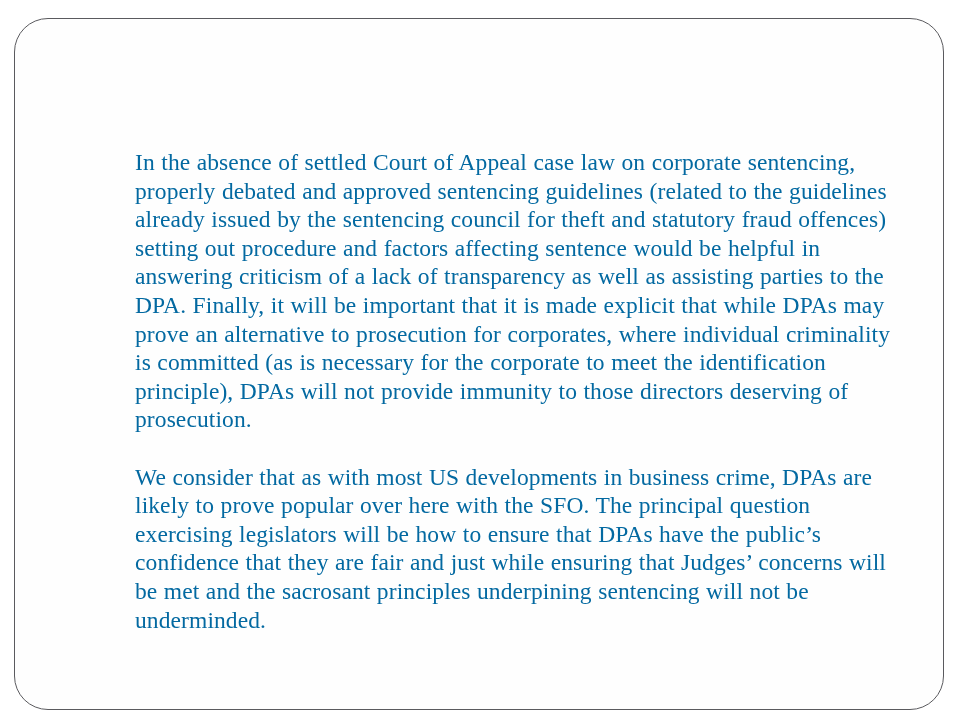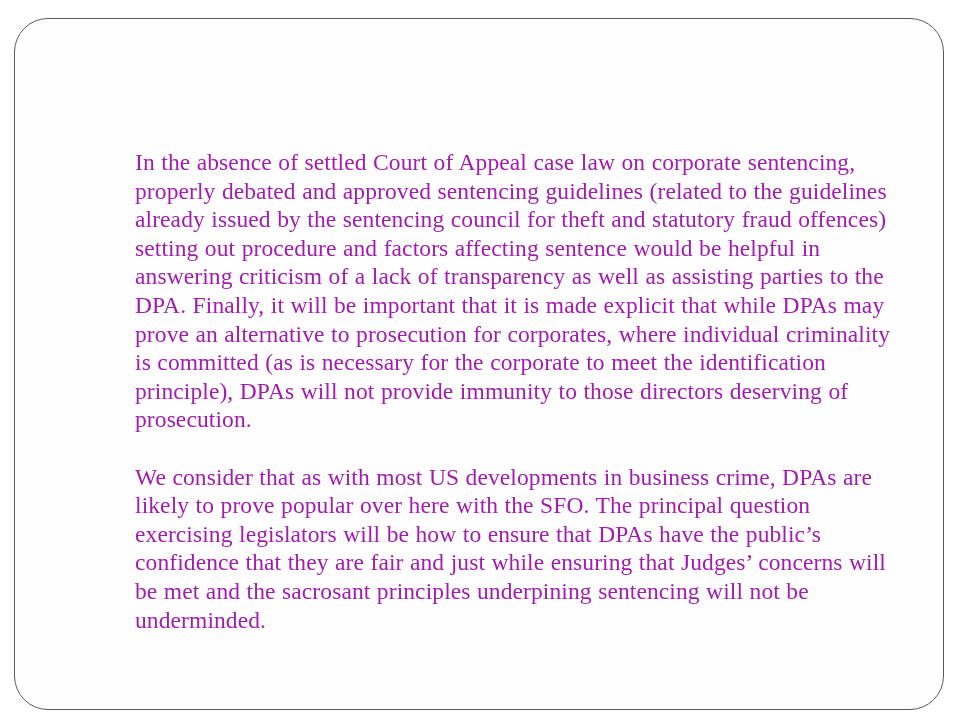--- a/index.html
+++ b/index.html
@@ -38,21 +38,21 @@
   
   #slide-body {
     position: absolute;
     left: 135px;
     top: 148px;
     width: 772px;
   }
 
   .body-paragraph {
     margin: 0;
-    color: #a21caf;
+    color: #0369a1;
     font-family: "Liberation Serif", "DejaVu Serif", serif;
     font-size: 23.5px;
     line-height: 28.6px;
     letter-spacing: 0.1px;
     text-align: left;
     word-spacing: 0.5px;
     -webkit-font-smoothing: antialiased;
   }
 
   .paragraph-gap {

